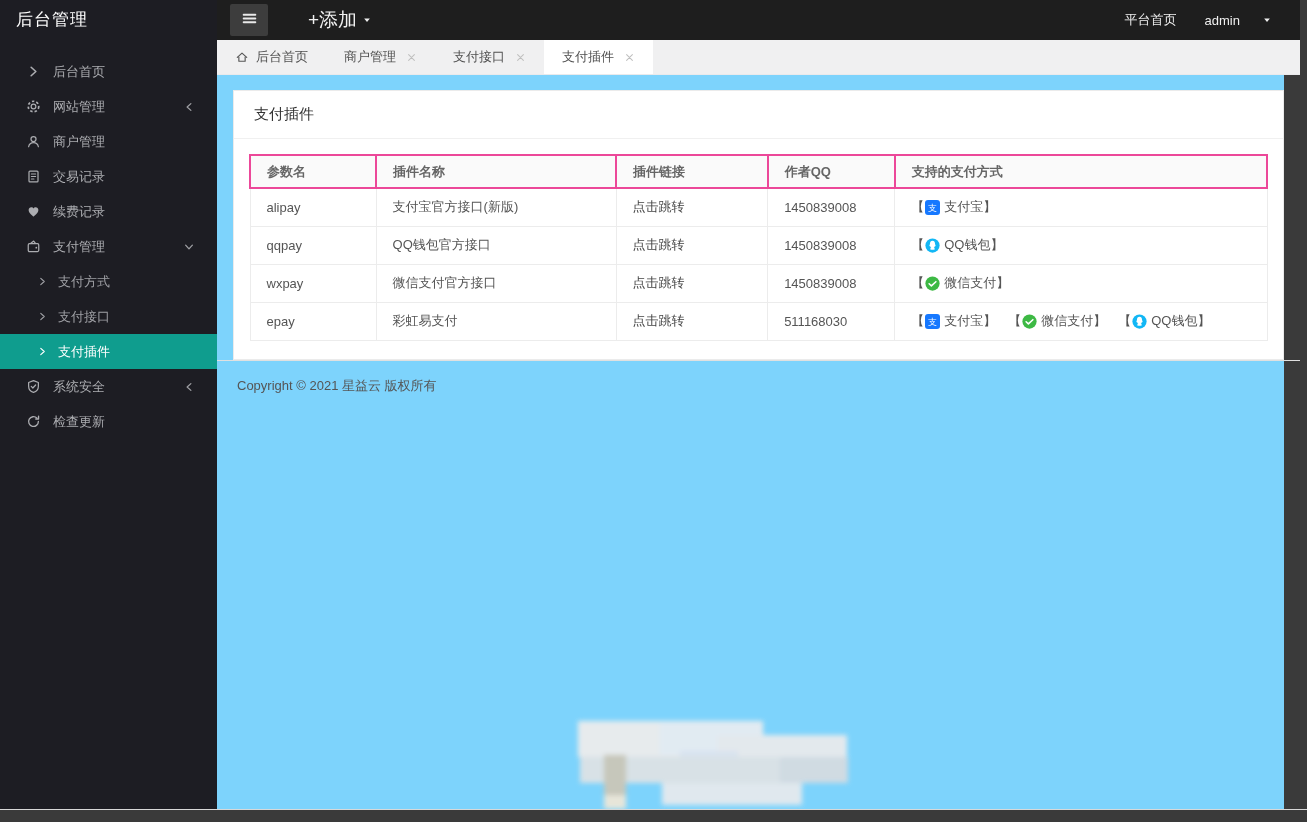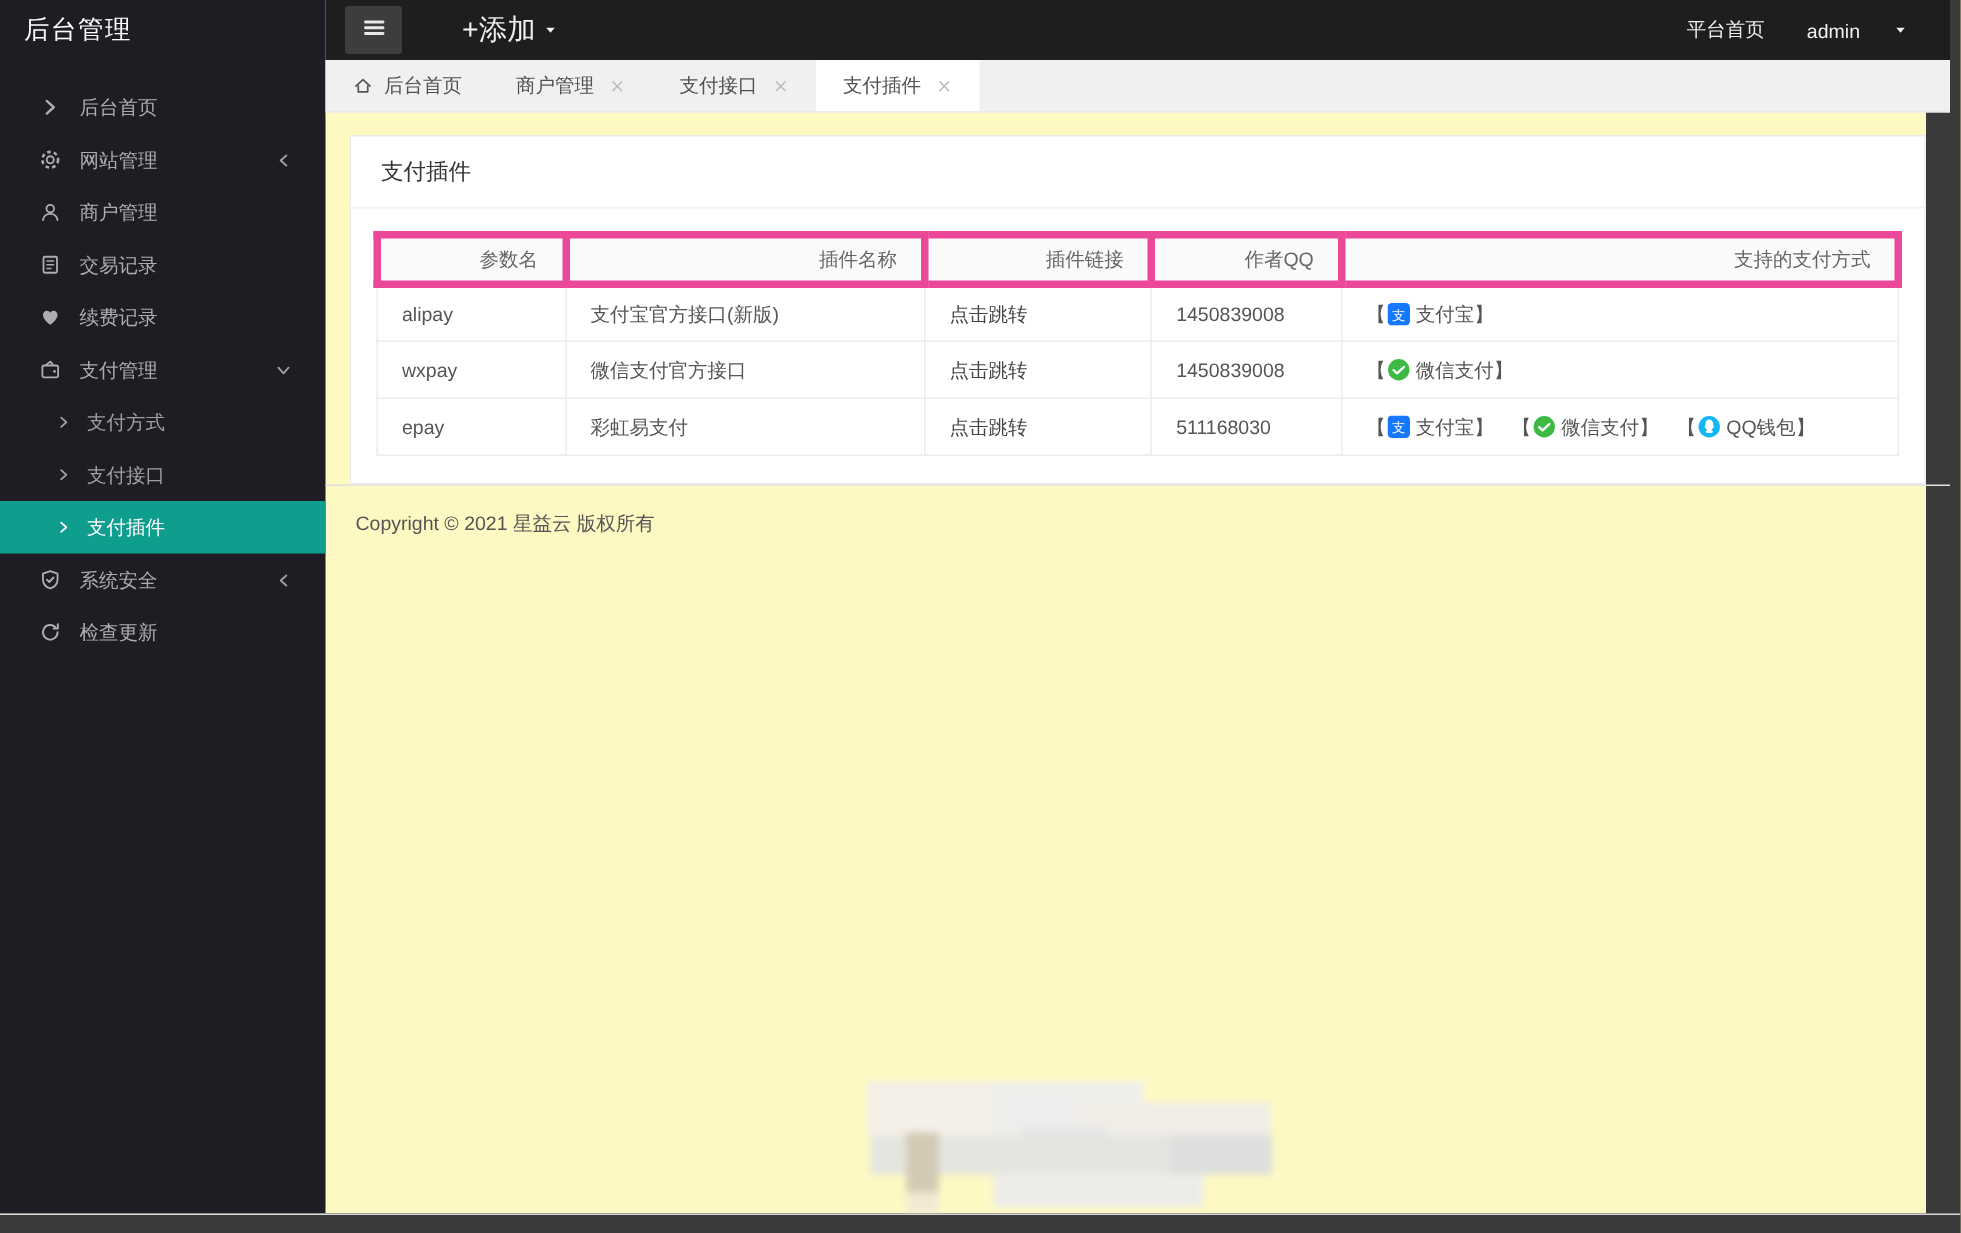--- a/index.html
+++ b/index.html
@@ -1,19 +1,19 @@
 <!DOCTYPE html>
 <html><head>
 <meta charset="utf-8">
 <style>
   * { margin:0; padding:0; box-sizing:border-box; }
   html,body { width:1307px; height:822px; overflow:hidden; }
   body { font-family:"Liberation Sans","DejaVu Sans",sans-serif; background:#3a3a3a; position:relative; }
 
-  .viewport { position:absolute; left:0; top:0; width:1284px; height:809px; background:#fef9c3; }
+  .viewport { position:absolute; left:0; top:0; width:1284px; height:809px; background:#7dd3fc; }
   .frame-bottom { position:absolute; left:0; top:809px; width:1307px; height:13px; background:#3a3a3a; border-top:1px solid #d8d8d8; }
   .frame-right { position:absolute; left:1300px; top:0; width:7px; height:822px; background:#3a3a3a; }
 
   
   .sidebar { position:absolute; left:0; top:0; width:217px; height:809px; background:#1d1d23; }
   .sidebar-title { height:40px; line-height:40px; padding-left:16px; color:#fff; font-size:17px; letter-spacing:1px; }
   .menu { padding-top:14px; }
   .menu-item { position:relative; height:35px; display:flex; align-items:center; padding-left:25px; color:#acadb1; font-size:13px; cursor:pointer; }
   .menu-item .mi-icon { width:16px; height:16px; margin-right:12px; display:inline-flex; align-items:center; justify-content:center; flex:none; }
   .menu-item .mi-icon svg { width:15px; height:15px; }
@@ -44,21 +44,21 @@
   .tab .tab-close { width:11px; height:11px; margin-left:10px; color:#bfbfbf; display:inline-flex; }
   .tab .tab-close svg { width:11px; height:11px; }
 
   
   .content { position:absolute; left:217px; top:76px; width:1083px; height:733px; }
   .card { margin:14px 16px 0 16px; background:#fff; border:1px solid #ebebeb; }
   .card-header { padding:14px 20px; font-size:15px; color:#333; border-bottom:1px solid #f0f0f0; }
   .card-body { padding:15px 15px 18px 15px; }
 
   table.data-table { width:100%; border-collapse:collapse; font-size:13px; }
-  table.data-table th { background:#fafafa; color:#666; font-weight:normal; text-align:right; height:33px; padding:0 16px; border:5px solid #ec4899; }
+  table.data-table th { background:#fafafa; color:#666; font-weight:bold; text-align:left; height:33px; padding:0 16px; border:2px solid #ec4899; }
   table.data-table td { color:#555; height:38px; padding:0 16px; border:1px solid #ececec; }
   table.data-table .col-param { width:12.4%; }
   table.data-table .col-name  { width:23.6%; }
   table.data-table .col-link  { width:14.9%; }
   table.data-table .col-qq    { width:12.5%; }
   a.plugin-link { color:#444; text-decoration:none; cursor:pointer; }
   .method { display:inline-flex; align-items:center; margin-right:12px; color:#555; }
   .method .pm-icon { width:15px; height:15px; margin:0 4px 0 1px; display:inline-flex; }
   .method .pm-icon svg { width:15px; height:15px; }
 
@@ -267,20 +267,32 @@
                 <td><a class="plugin-link">点击跳转</a></td>
                 <td>1450839008</td>
                 <td><span class="method">【<span class="pm-icon">
                       <svg viewBox="0 0 16 16">
                         <rect width="16" height="16" rx="3.2" fill="#1678ff"></rect>
                         <text x="8" y="11.8" font-size="9.5" fill="#fff" text-anchor="middle">支</text>
                       </svg>
                     </span><span>支付宝</span>】</span></td>
               </tr>
               <tr>
+                <td>qqpay</td>
+                <td>QQ钱包官方接口</td>
+                <td><a class="plugin-link">点击跳转</a></td>
+                <td>1450839008</td>
+                <td><span class="method">【<span class="pm-icon">
+                      <svg viewBox="0 0 16 16">
+                        <circle cx="8" cy="8" r="7.6" fill="#12b7f5"></circle>
+                        <path d="M8 2.9c1.7 0 2.7 1.3 2.7 3.1 0 .5.6 1.5.6 2.3 0 .5-.5.5-.7.2-.2 1-.7 1.7-1.3 2.1.8.2 1.4.6 1.4 1 0 .5-1.2.9-2.7.9s-2.7-.4-2.7-.9c0-.4.6-.8 1.4-1-.6-.4-1.1-1.1-1.3-2.1-.2.3-.7.3-.7-.2 0-.8.6-1.8.6-2.3C5.3 4.2 6.3 2.9 8 2.9z" fill="#fff"></path>
+                      </svg>
+                    </span><span>QQ钱包</span>】</span></td>
+              </tr>
+              <tr>
                 <td>wxpay</td>
                 <td>微信支付官方接口</td>
                 <td><a class="plugin-link">点击跳转</a></td>
                 <td>1450839008</td>
                 <td><span class="method">【<span class="pm-icon">
                       <svg viewBox="0 0 16 16">
                         <circle cx="8" cy="8" r="7.6" fill="#3db944"></circle>
                         <path d="M4.4 8.3l2.4 2.2 4.8-4.4" fill="none" stroke="#fff" stroke-width="1.7" stroke-linecap="round" stroke-linejoin="round"></path>
                       </svg>
                     </span><span>微信支付</span>】</span></td>

